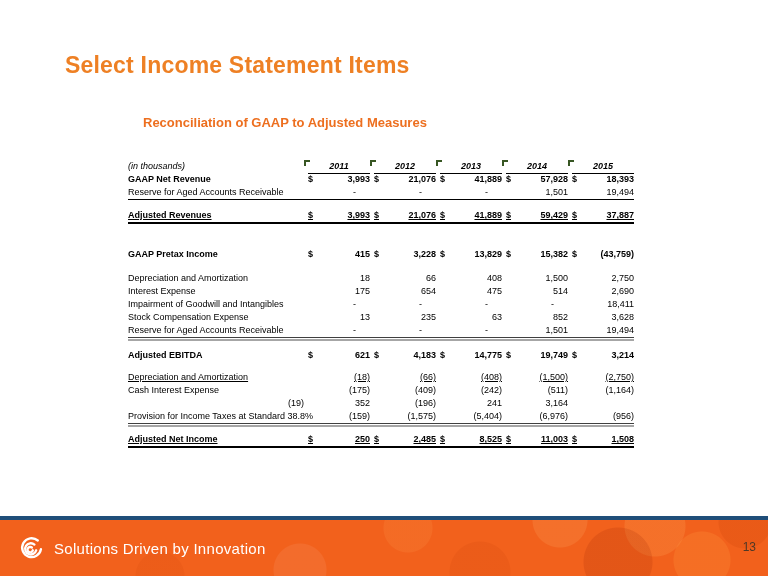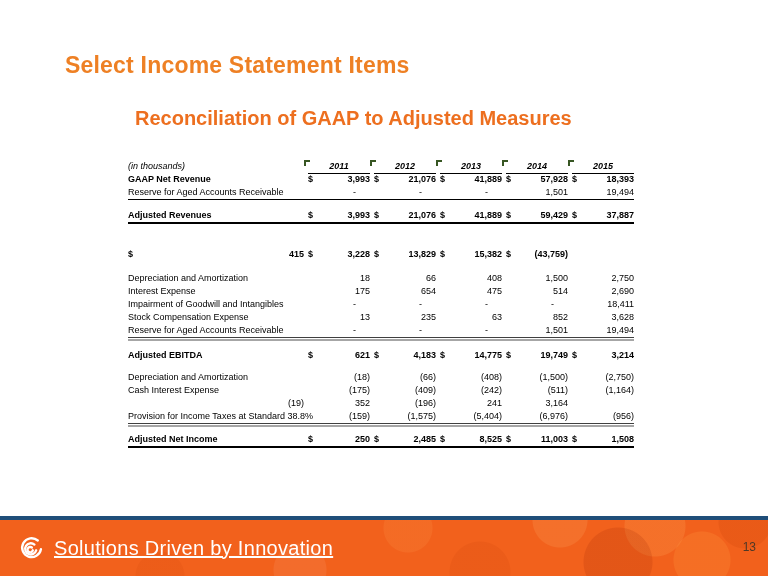--- a/index.html
+++ b/index.html
@@ -2,29 +2,29 @@
 <html style="--accent: #EE8024; --subtitle: #ED6F1F; --footerorange: #F2611C; --navy: #1F4E79; --marker: #375623; --grayrule: #A6A6A6; --pagenum: #4D3827; --text: #000000;"><head>
 <meta charset="utf-8">
 <style>
   html,body { margin:0; padding:0; }
   body { width:768px; height:576px; font-family:"Liberation Sans", sans-serif; }
   .slide { position:relative; width:768px; height:576px; background:#ffffff; overflow:hidden; }
 
   
   .title { position:absolute; left:57px; top:44px; margin:8px; font-size:23px; font-weight:bold;
            letter-spacing:.2px; color:var(--accent,#EE8024); }
-  .subtitle { position:absolute; left:135px; top:107px; margin:0; font-size:20px; font-weight:bold;
+  .subtitle { position:absolute; left:135px; top:107px; margin:8px; font-size:13px; font-weight:bold;
               color:var(--subtitle,#ED6F1F); }
 
   
   .tbl { position:absolute; left:128px; top:160px; width:506px; font-size:9px; line-height:13px;
          color:var(--text,#000); }
   .trow { display:grid; grid-template-columns:176px repeat(5,62px); column-gap:4px; height:13px; }
   .trow.b { font-weight:bold; }
-  .g9 { margin-top:9px; } .g11 { margin-top:11px; } .g13 { } .g24 { margin-top:24px; }
+  .g9 { margin-top:9px;text-decoration:underline; } .g11 { margin-top:11px; } .g13 { } .g24 { margin-top:24px; }
   .lab { white-space:nowrap; overflow:visible; }
   .units { font-style:italic; white-space:nowrap; }
   .year { position:relative; text-align:center; font-weight:bold; border-bottom:1px solid #000;font-style:italic; }
   .corner { position:absolute; left:-4px; top:0; width:4px; height:4px;
             border-left:2px solid var(--marker,#375623); border-top:2px solid var(--marker,#375623); }
   .cell { display:flex; }
   .cell .dollar { text-align:left; }
   .cell .val { margin-left:auto; white-space:nowrap; }
   .cell .val.dash { padding-right:14px; }
   .rule-thin { border-bottom:1px solid #000; }
@@ -43,21 +43,21 @@
               radial-gradient(circle at 702px 40px, rgba(255,150,60,.25) 0 28px, transparent 29px),
               radial-gradient(circle at 745px 2px,  rgba(190,55,0,.16) 0 26px, transparent 27px),
               radial-gradient(circle at 560px 0px,  rgba(255,190,120,.16) 0 27px, transparent 28px),
               radial-gradient(circle at 480px 52px, rgba(190,55,0,.12) 0 30px, transparent 31px),
               radial-gradient(circle at 408px 8px,  rgba(255,170,90,.14) 0 24px, transparent 25px),
               radial-gradient(circle at 300px 50px, rgba(255,255,255,.07) 0 26px, transparent 27px),
               radial-gradient(circle at 160px 56px, rgba(190,55,0,.10) 0 24px, transparent 25px);
   }
   .brand { position:absolute; left:18px; top:0; height:56px; display:flex; align-items:center; gap:9px; }
   .brand svg { display:block; }
-  .tagline { color:#ffffff; font-size:20px; letter-spacing:.3px;text-decoration:underline; }
+  .tagline { color:#ffffff; font-size:15px; letter-spacing:.3px; }
   .pagenum { position:absolute; right:12px; top:20px; font-size:12px; color:var(--pagenum,#4D3827); }
 </style>
 </head>
 <body>
 
 <div class="slide">
 
   <h1 class="title">Select Income Statement Items</h1>
   <h2 class="subtitle">Reconciliation of GAAP to Adjusted Measures</h2>
 
@@ -128,20 +128,21 @@
         <div class="cell">
           <span class="dollar">$</span>
           <span class="val">59,429</span>
         </div>
         <div class="cell">
           <span class="dollar">$</span>
           <span class="val">37,887</span>
         </div>
       </div>
       <div class="trow b g24">
+        <div class="lab">GAAP Pretax Income</div>
         <div class="cell">
           <span class="dollar">$</span>
           <span class="val">415</span>
         </div>
         <div class="cell">
           <span class="dollar">$</span>
           <span class="val">3,228</span>
         </div>
         <div class="cell">
           <span class="dollar">$</span>

